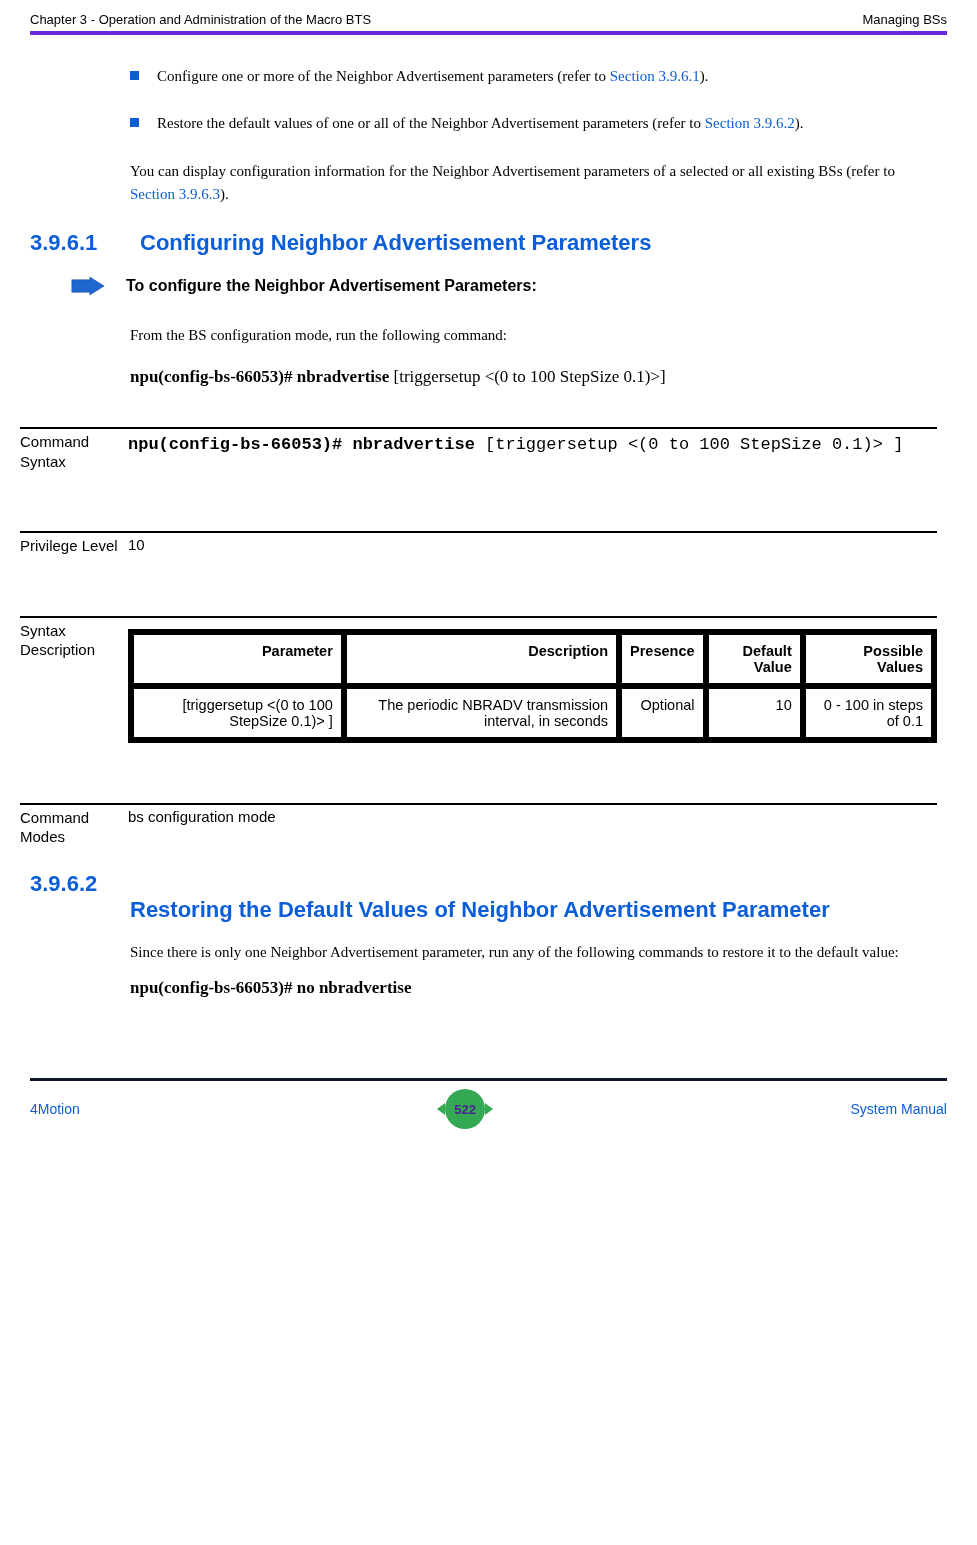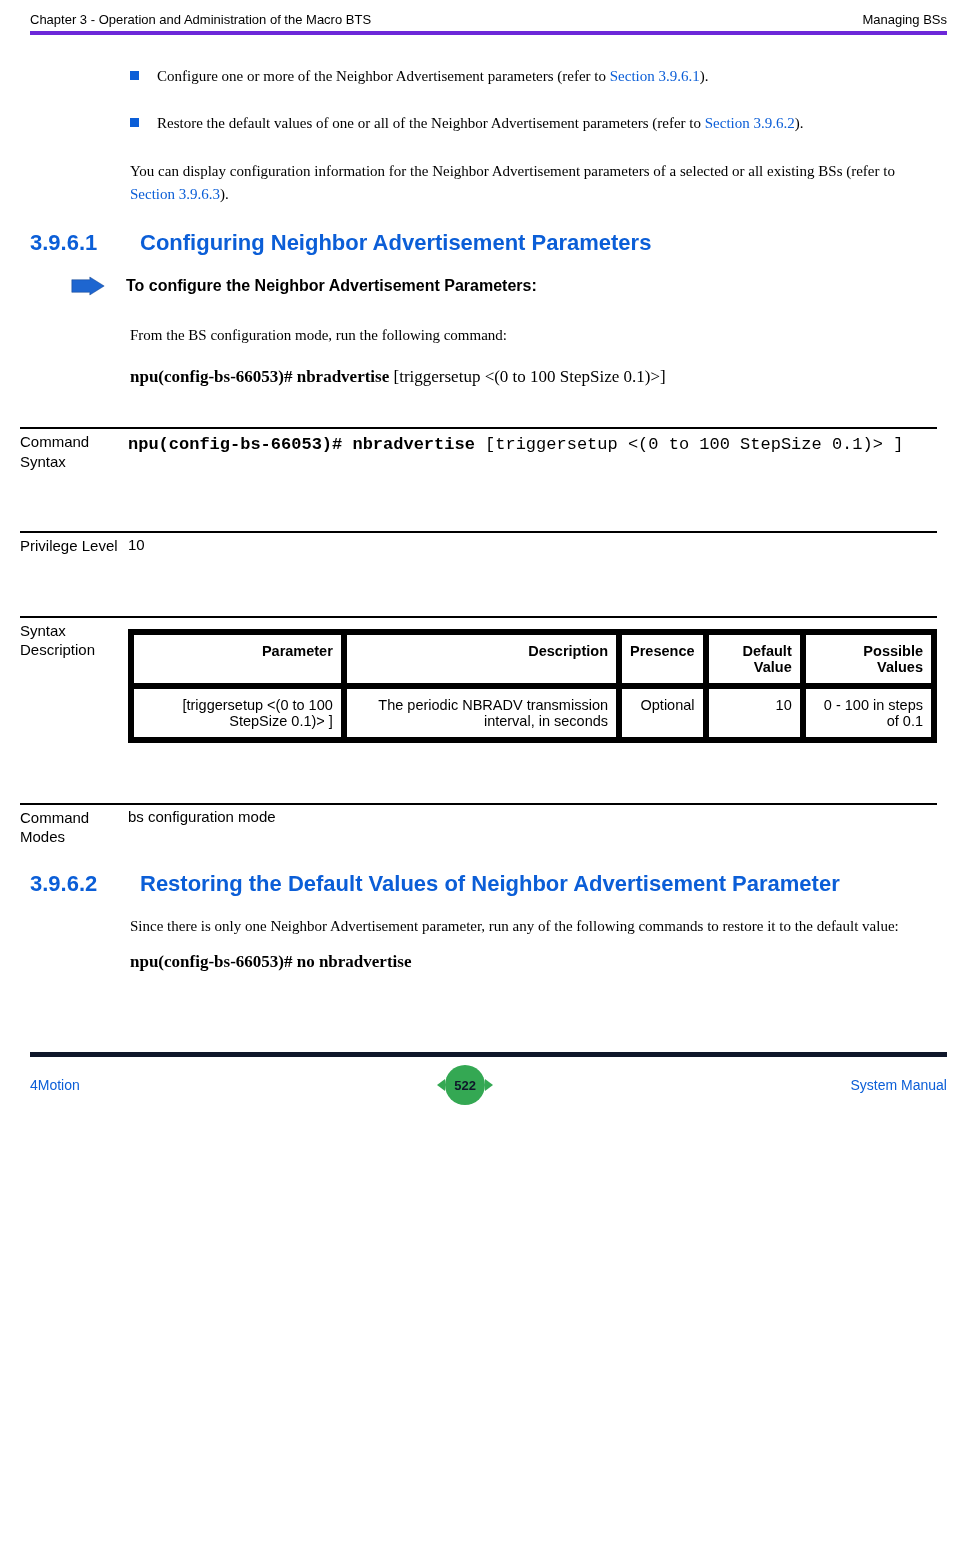--- a/index.html
+++ b/index.html
@@ -117,32 +117,32 @@
     border: 6px solid #000000;
     padding: 8px 8px;
     text-align: right;
     vertical-align: top;
   }
   .param-table th { font-weight: bold; }
   .footer {
     display: flex;
     justify-content: space-between;
     align-items: center;
-    border-top: 5px solid #0f172a;
+    border-top: 3px solid #0f172a;
     margin-top: 80px;
     padding-top: 8px;
     font-family: Arial, Helvetica, sans-serif;
     font-size: 14px;
     color: #0b5ed7;
   }
   .page-badge {
     width: 40px; height: 40px;
     border-radius: 20px;
     background: #34a853;
-    color: #0f172a;
+    color: #4c1d95;
     display: flex;
     align-items: center;
     justify-content: center;
     font-size: 13px;
     font-weight: bold;
     position: relative;
   }
   .page-badge::before, .page-badge::after{
     content:"";
     position:absolute;
@@ -236,21 +236,21 @@
         </tbody>
           </table>
       </div>
     </div>
 
     <div class="def-block" style="padding-bottom:6px;">
       <div class="def-label">Command Modes</div>
       <div class="def-value" style="font-family:Arial,Helvetica,sans-serif;font-size:15px;">bs configuration mode</div>
     </div>
 
-    <div class="section-row" style="margin-top:18px;">
+    <div class="section-row" style="margin-top:18px;flex-direction:column;">
       <div class="section-num">3.9.6.2</div>
       <div class="section-title">Restoring the Default Values of Neighbor Advertisement Parameter</div>
     </div>
 
     <div class="body-text">Since there is only one Neighbor Advertisement parameter, run any of the following commands to restore it to the default value:</div>
     <div class="cmd-line" style="margin-top:14px;">
       <b>npu(config-bs-66053)# no nbradvertise</b>
     </div>
 
   </div>

